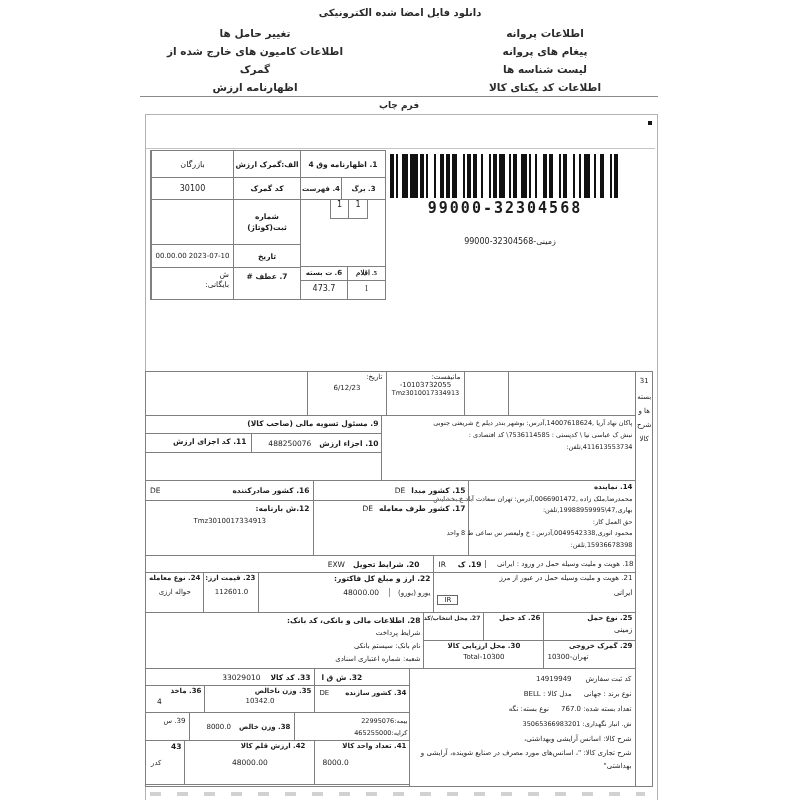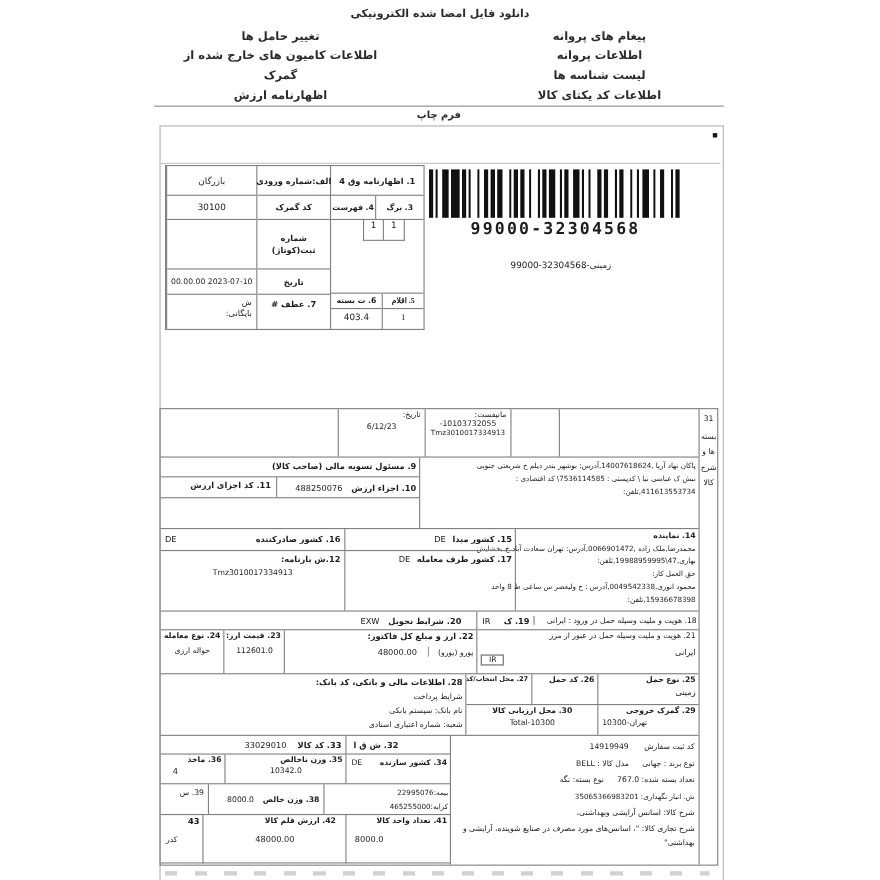--- a/index.html
+++ b/index.html
@@ -28,22 +28,22 @@
         opacity:.45;}
 </style>
 </head>
 <body>
 
 <div class="page">
 
   <a class="link abs" style="top:4px;left:250px;width:300px;font-size:10px;">دانلود فایل امضا شده الکترونیکی</a>
 
   <div class="abs" style="top:24px;left:445px;width:200px;">
+    <a class="link">اطلاعات پروانه</a>
     <a class="link">پیغام های پروانه</a>
-    <a class="link">اطلاعات پروانه</a>
     <a class="link">لیست شناسه ها</a>
     <a class="link">اطلاعات کد یکتای کالا</a>
   </div>
 
   <div class="abs" style="top:24px;left:150px;width:210px;">
     <a class="link">تغییر حامل ها</a>
     <a class="link">اطلاعات کامیون های خارج شده از گمرک</a>
     <a class="link">اظهارنامه ارزش</a>
   </div>
 
@@ -139,27 +139,27 @@
           <div class="c f8 tcell" style="flex:1;order:2;">1</div>
         </div>
       </div>
       <div class="row tcell" style="flex:1;">
         <div class="bl tcell" style="width:38px;order:1;font-family:Liberation Serif, serif;">
           <div class="bb c f7 b" style="height:13px;line-height:13px;">5. اقلام</div>
           <div class="c f8" style="margin-top:3px;">1</div>
         </div>
         <div class="tcell" style="flex:1;order:2;">
           <div class="bb c f7 b" style="height:13px;line-height:13px;">6. ت بسته</div>
-          <div class="c f8" style="margin-top:3px;">403.4</div>
+          <div class="c f8" style="margin-top:3px;">473.7</div>
         </div>
       </div>
     </div>
 
     <div class="col tcell bl" style="width:67px;">
-      <div class="bb c f75 b nw tcell" style="height:27px;display:flex;align-items:center;justify-content:center;">الف:شماره ورودی</div>
+      <div class="bb c f75 b nw tcell" style="height:27px;display:flex;align-items:center;justify-content:center;">الف:گمرک ارزش</div>
       <div class="bb c f75 b tcell" style="height:22px;display:flex;align-items:center;justify-content:center;">کد گمرک</div>
       <div class="bb c f75 b tcell" style="height:45px;display:flex;align-items:center;justify-content:center;padding:0 8px;line-height:11px;">شماره ثبت(کوتاژ)</div>
       <div class="bb c f75 b tcell" style="height:23px;display:flex;align-items:center;justify-content:center;">تاریخ</div>
       <div class="c f75 b tcell" style="flex:1;padding-top:4px;">7. عطف #</div>
     </div>
 
     <div class="col tcell bl" style="flex:1;">
       <div class="bb c f8 tcell" style="height:27px;display:flex;align-items:center;justify-content:center;">بازرگان</div>
       <div class="bb c f8 tcell" style="height:22px;display:flex;align-items:center;justify-content:center;">30100</div>
       <div class="bb tcell" style="height:45px;"></div>

